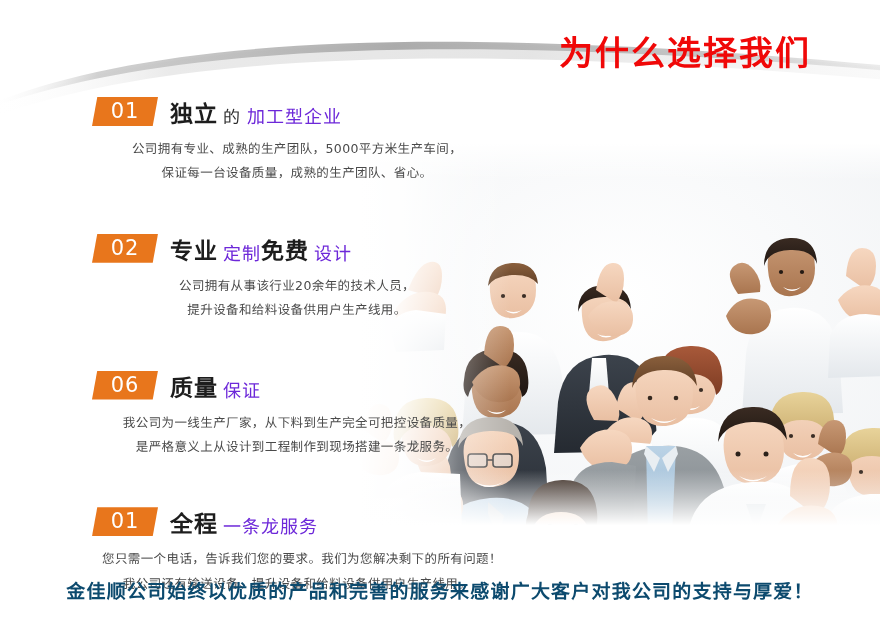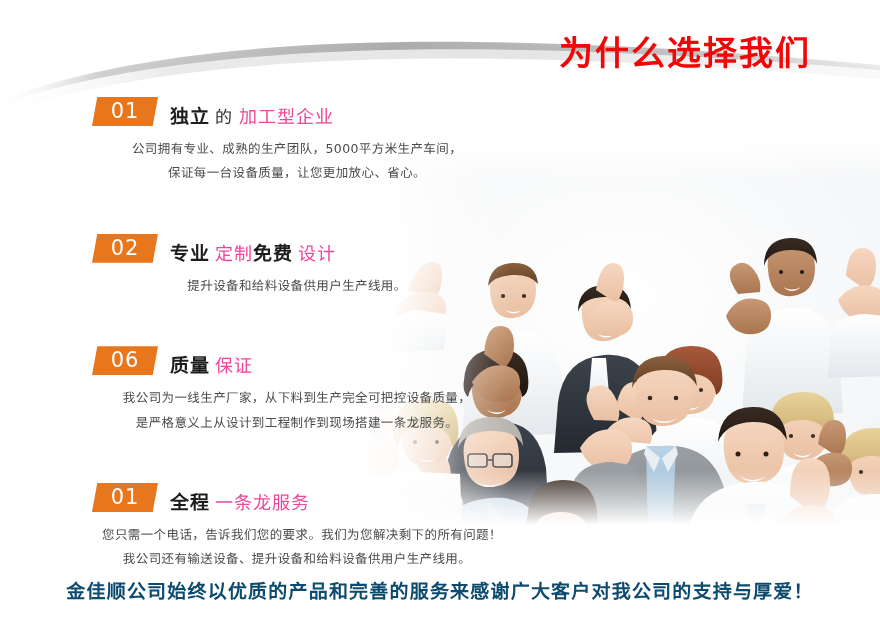--- a/index.html
+++ b/index.html
@@ -114,37 +114,37 @@
     display: flex;
     align-items: center;
     justify-content: center;
     color: #ffffff;
     font-size: 21px;
     font-weight: normal;
     letter-spacing: 1px;
     line-height: 1;
   }
   .title-main {
-    font-size: 19px;
+    font-size: 23px;
     font-weight: bold;
     color: #1d1d1d;
     letter-spacing: 1px;
     line-height: 1;
   }
   .title-plain {
     font-size: 17px;
     font-weight: normal;
     color: #2b2b2b;
     margin: 0 2px 0 5px;
     line-height: 1;
   }
   .title-accent {
     font-size: 18px;
     font-weight: normal;
-    color: #ec4899;
+    color: #6d28d9;
     margin-left: 5px;
     letter-spacing: 1px;
     line-height: 1;
   }
   .title-accent + .title-main { }
 
   .feature-body {
     margin-left: 10px;
     font-size: 12.5px;
     color: #4a4a4a;
@@ -428,36 +428,37 @@
         <div class="badge">
           <div class="shape"></div>
           <div class="num">01</div>
         </div>
         <span class="title-main">独立</span>
         <span class="title-plain">的</span>
         <span class="title-accent">加工型企业</span>
       </div>
       <div class="feature-body">
         <div>公司拥有专业、成熟的生产团队，5000平方米生产车间，</div>
-        <div>保证每一台设备质量，让您更加放心、省心。</div>
+        <div>保证每一台设备质量，成熟的生产团队、省心。</div>
       </div>
     </div>
 
     <div class="feature">
       <div class="feature-head">
         <div class="badge">
           <div class="shape"></div>
           <div class="num">02</div>
         </div>
         <span class="title-main">专业</span>
         <span class="title-accent">定制</span>
         <span class="title-main">免费</span>
         <span class="title-accent">设计</span>
       </div>
       <div class="feature-body">
+        <div>公司拥有从事该行业20余年的技术人员，</div>
         <div>提升设备和给料设备供用户生产线用。</div>
       </div>
     </div>
 
     <div class="feature">
       <div class="feature-head">
         <div class="badge">
           <div class="shape"></div>
           <div class="num">06</div>
         </div>

